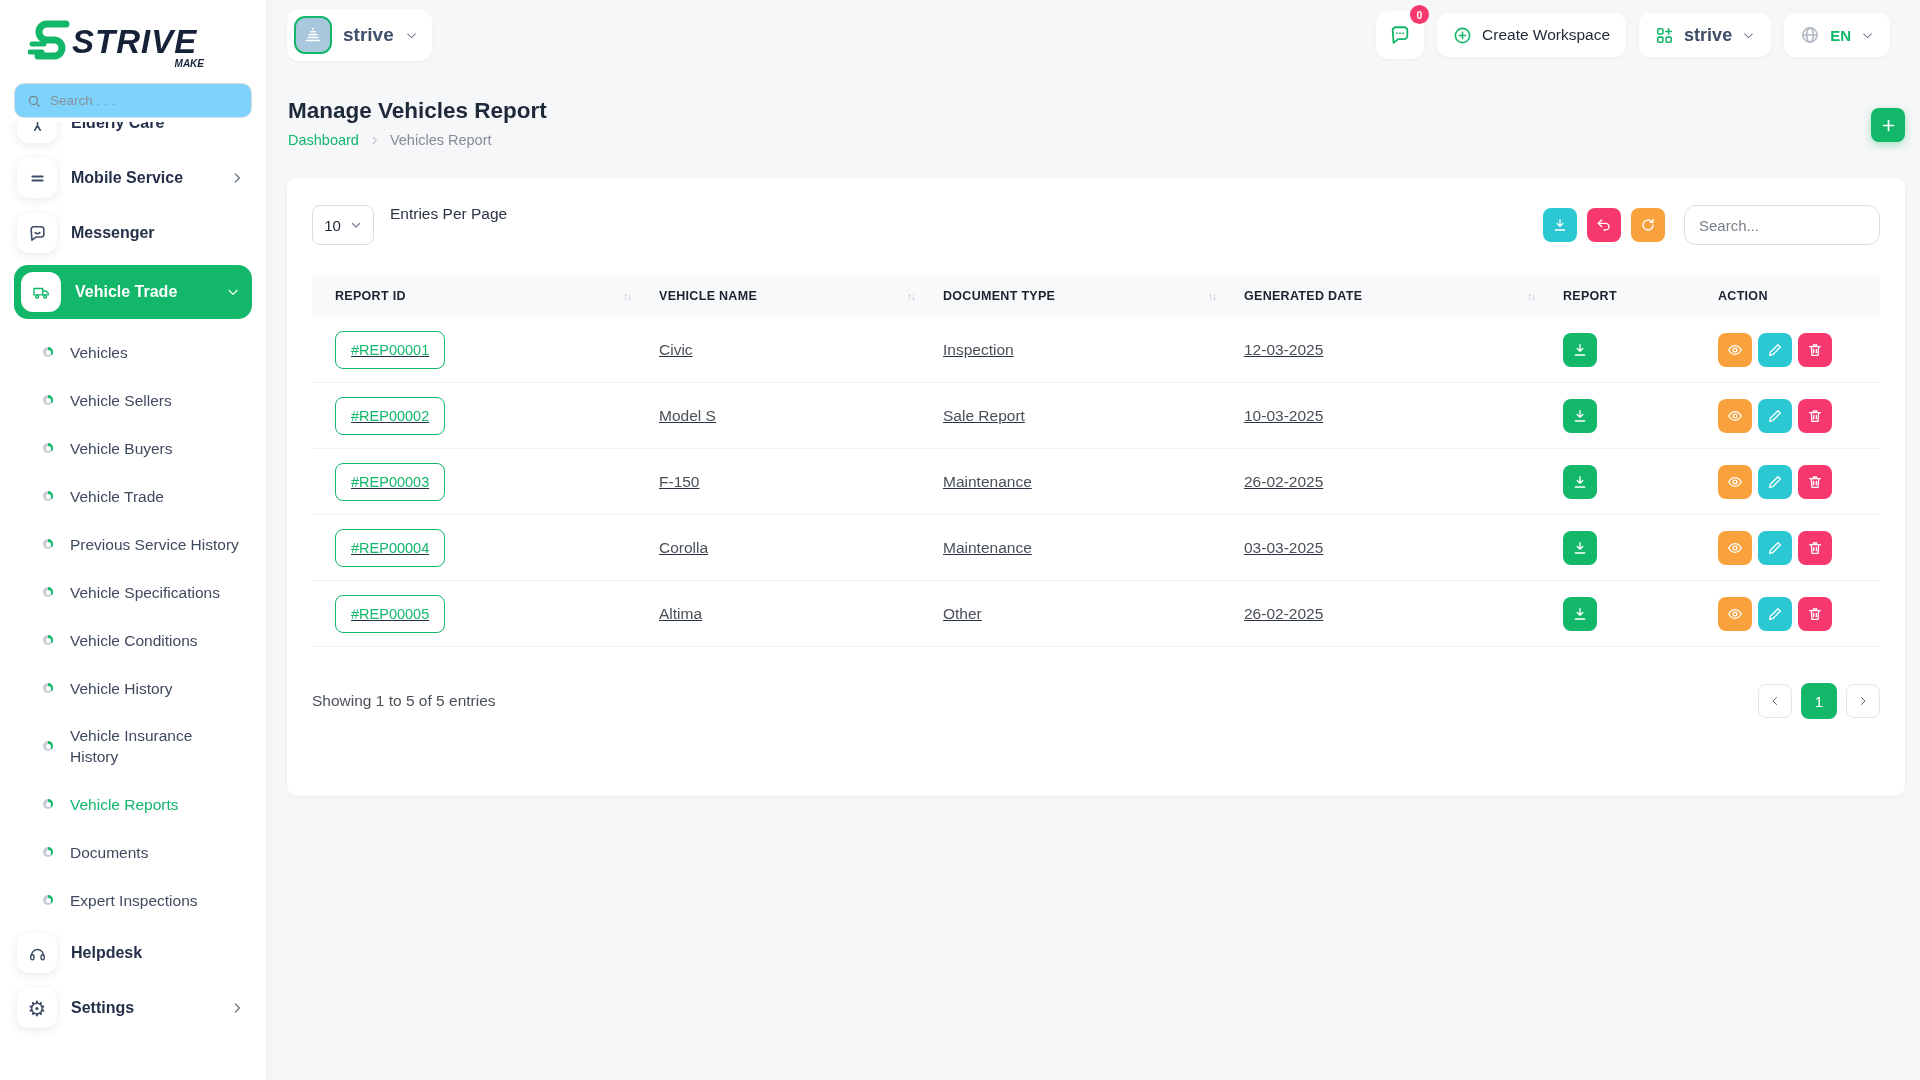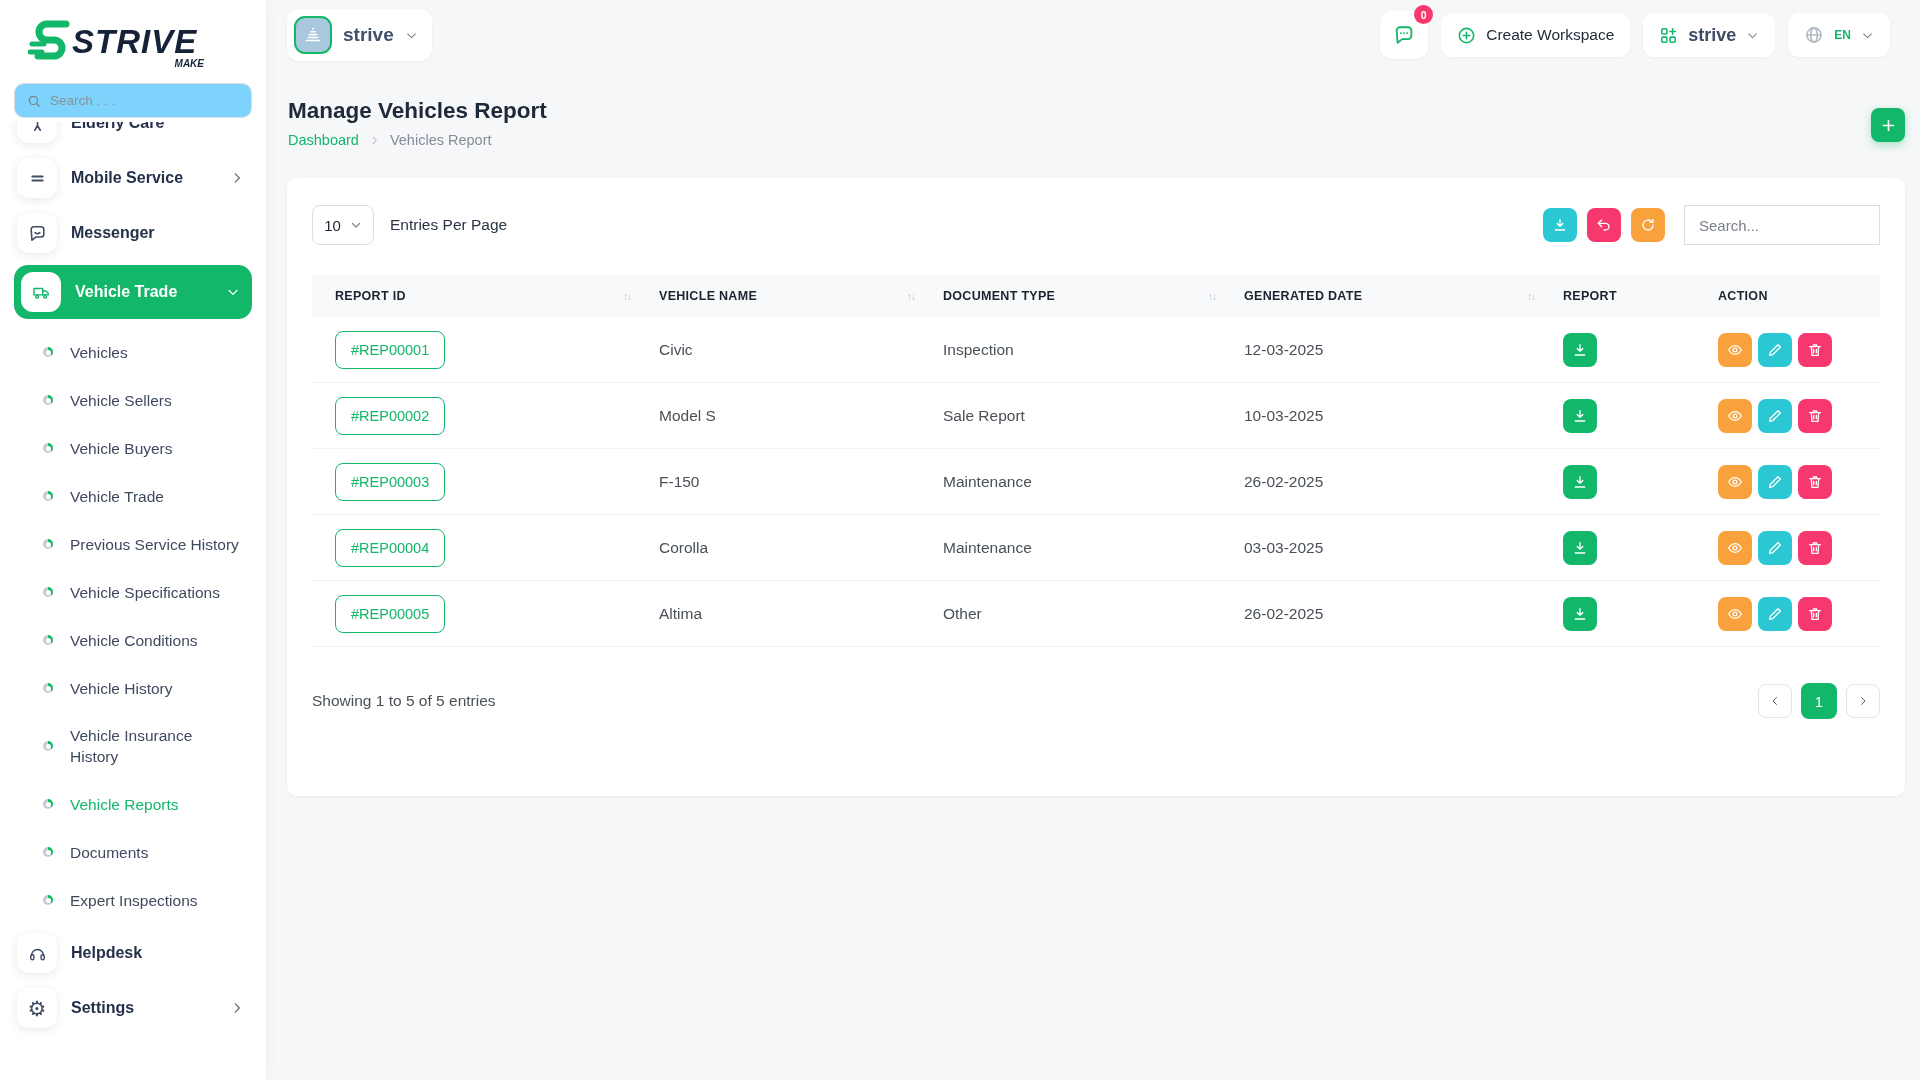--- a/index.html
+++ b/index.html
@@ -68,64 +68,64 @@
   .chat-btn svg { width:22px; height:22px; }
   .chat-badge { position:absolute; top:-6px; right:-5px; min-width:19px; height:19px; padding:0 5px;
                 border-radius:10px; background:#f7386e; color:#fff; font-size:10.5px; font-weight:700;
                 display:flex; align-items:center; justify-content:center; }
   .pill-btn { height:44px; background:#fff; border-radius:11px; display:flex; align-items:center; gap:10px;
               padding:0 16px; box-shadow:0 1px 3px rgba(20,35,60,.05); cursor:pointer; }
   .pill-btn .green-ic { color:#12b76a; } .pill-btn .green-ic svg { width:19px; height:19px; }
   .cw-label { font-size:15.5px; color:#1f2937; }
   .org-name { font-size:18px; font-weight:600; color:#3f4d67; }
   .globe { color:#b3bac3; } .globe svg { width:20px; height:20px; stroke-width:1.6; }
-  .lang-label { font-size:12px; font-weight:700; color:#12b76a; }
+  .lang-label { font-size:15px; font-weight:700; color:#12b76a; }
 
   
   .page-title { position:absolute; left:288px; top:98px; font-size:22.5px; font-weight:700; color:#1e2a3a; }
   .breadcrumb { position:absolute; left:288px; top:132px; display:flex; align-items:center; gap:10px; font-size:14.5px; }
   .bc-home { color:#12b76a; cursor:pointer; }
   .bc-sep { color:#9aa1ac; } .bc-sep svg { width:11px; height:11px; }
   .bc-cur { color:#878a99; }
   .add-btn { position:absolute; right:15px; top:108px; width:34px; height:34px; border-radius:8px;
              background:#12b76a; color:#fff; display:flex; align-items:center; justify-content:center;
              box-shadow:0 3px 8px rgba(18,183,106,.35); cursor:pointer; }
   .add-btn svg { width:15px; height:15px; }
 
   
   .card { position:absolute; left:287px; top:178px; width:1618px; height:618px; background:#fff;
           border-radius:10px; box-shadow:0 1px 4px rgba(15,34,58,.06); }
-  .controls { display:flex; align-items:center; padding:27px 25px 0; }
+  .controls { display:flex; padding:27px 25px 0; }
   .entries-select { width:62px; height:40px; border:1px solid #d9dde3; border-radius:8px; background:#fff;
                     display:flex; align-items:center; justify-content:center; gap:9px; font-size:15px;
                     color:#212936; cursor:pointer; }
   .entries-select .small-chev svg { width:12px; height:12px; }
   .entries-label { margin-left:16px; font-size:15.5px; color:#2b3445; }
   .controls-right { margin-left:auto; display:flex; align-items:center; gap:10px; }
   .sq-btn { width:34px; height:34px; border-radius:8px; color:#fff; display:flex; align-items:center;
             justify-content:center; cursor:pointer; }
   .sq-btn svg { width:16px; height:16px; }
   .sq-cyan { background:#2bc8d4; } .sq-pink { background:#f7386e; } .sq-orange { background:#f9a13c; }
-  .tbl-search { width:196px; height:40px; border:1px solid #d9dde3; border-radius:0; padding:0 14px;
+  .tbl-search { width:196px; height:40px; border:1px solid #d9dde3; border-radius:12px; padding:0 14px;
                 font-size:15px; color:#495057; margin-left:9px; outline:none;
                 font-family:"Liberation Sans", sans-serif; }
   .tbl-search::placeholder { color:#7a8089; }
 
   .twrap { margin-top:30px; padding:0 25px; }
   .trow { display:flex; align-items:center; }
   .thead { background:#f8f9fb; height:42px; }
   .th { font-size:12.5px; font-weight:700; color:#1b2330; letter-spacing:.3px; display:flex; align-items:center; cursor:pointer; }
   .sort { margin-left:auto; margin-right:28px; color:#b6bcc6; font-size:10px; letter-spacing:-1px; }
   .c1 { width:347px; padding-left:23px; }
   .c2 { width:284px; }
   .c3 { width:301px; }
   .c4 { width:319px; }
   .c5 { width:155px; }
   .c6 { flex:1; }
-  .tr { height:66px; border-bottom:1px solid #eff1f3; }
+  .tr { height:66px; border-bottom:1px solid #eff1f3;text-decoration:underline; }
   .tr:last-of-type { border-bottom:1px solid #eff1f3; }
   .td { font-size:15.5px; color:#495057; display:flex; align-items:center; }
   .rep-badge { display:inline-flex; align-items:center; justify-content:center; height:38px; padding:0 15px;
                border:1px solid #12b76a; border-radius:8px; color:#12b76a; font-size:14.5px; background:#fff; }
   .dl-btn { width:34px; height:34px; border-radius:8px; background:#12b76a; color:#fff;
             display:flex; align-items:center; justify-content:center; cursor:pointer; }
   .dl-btn svg { width:16px; height:16px; }
   .act-group { display:flex; gap:6px; }
   .act-btn { width:34px; height:34px; border-radius:8px; color:#fff; display:flex; align-items:center;
              justify-content:center; cursor:pointer; }

